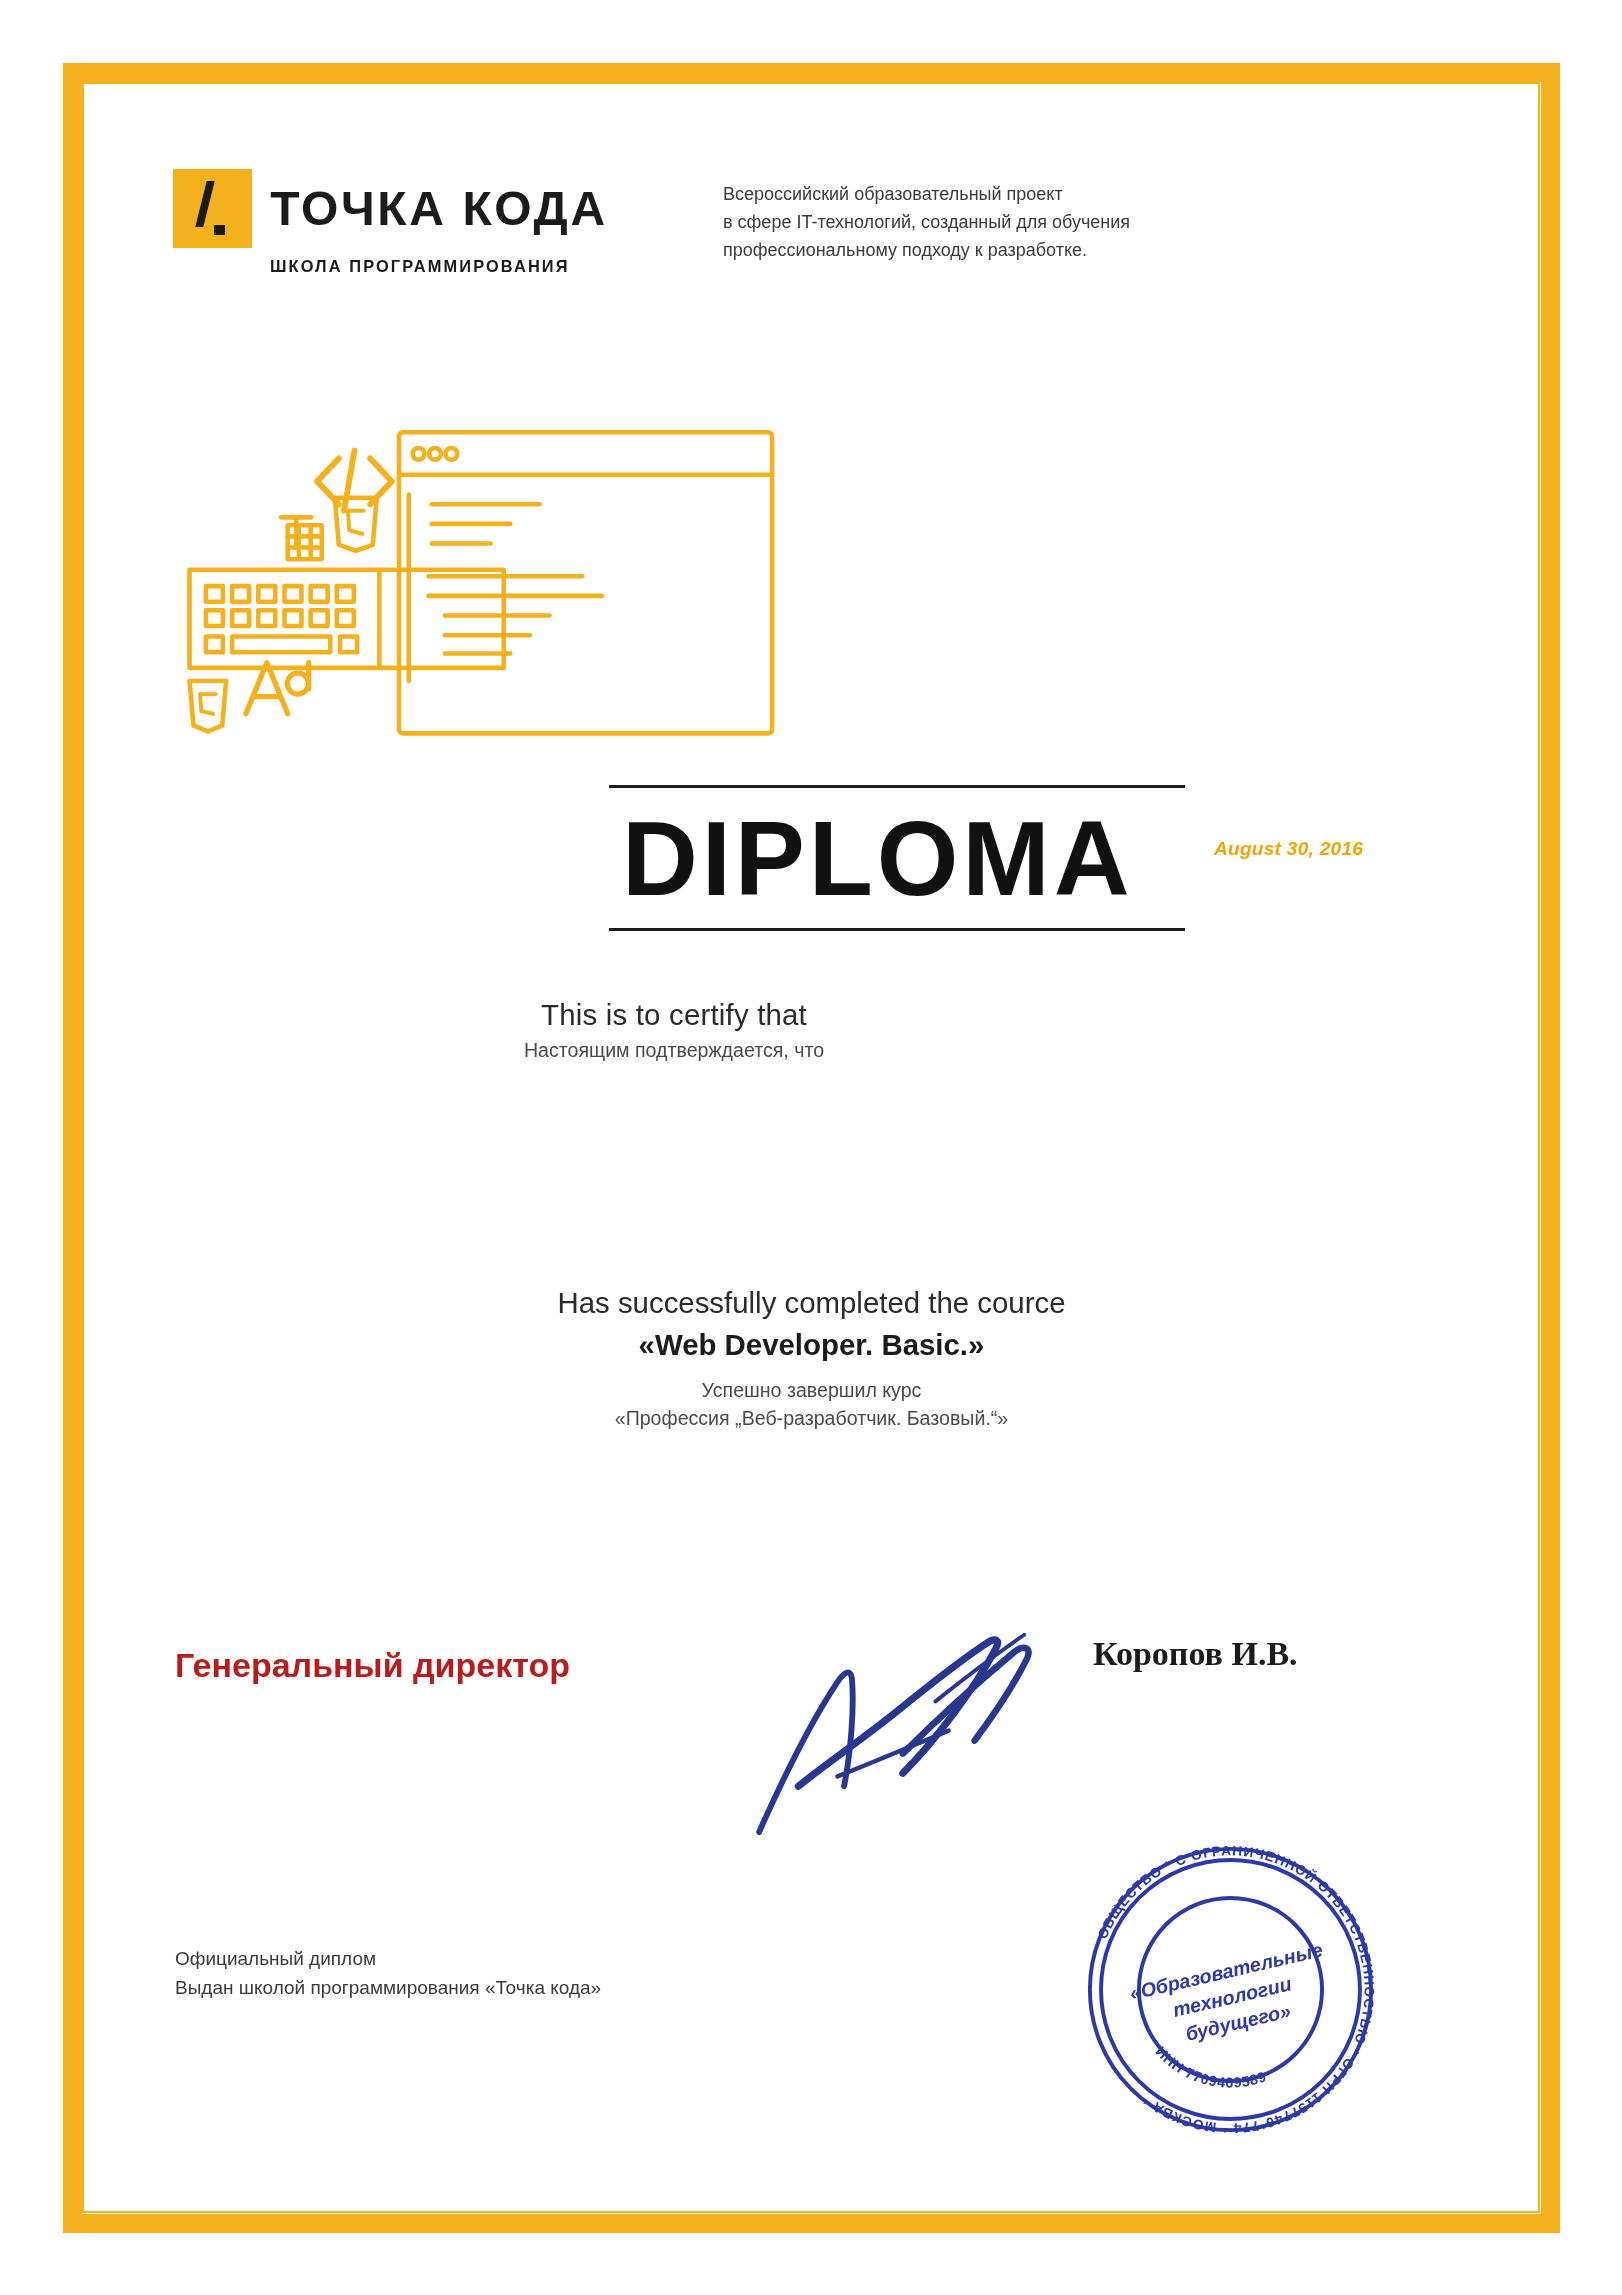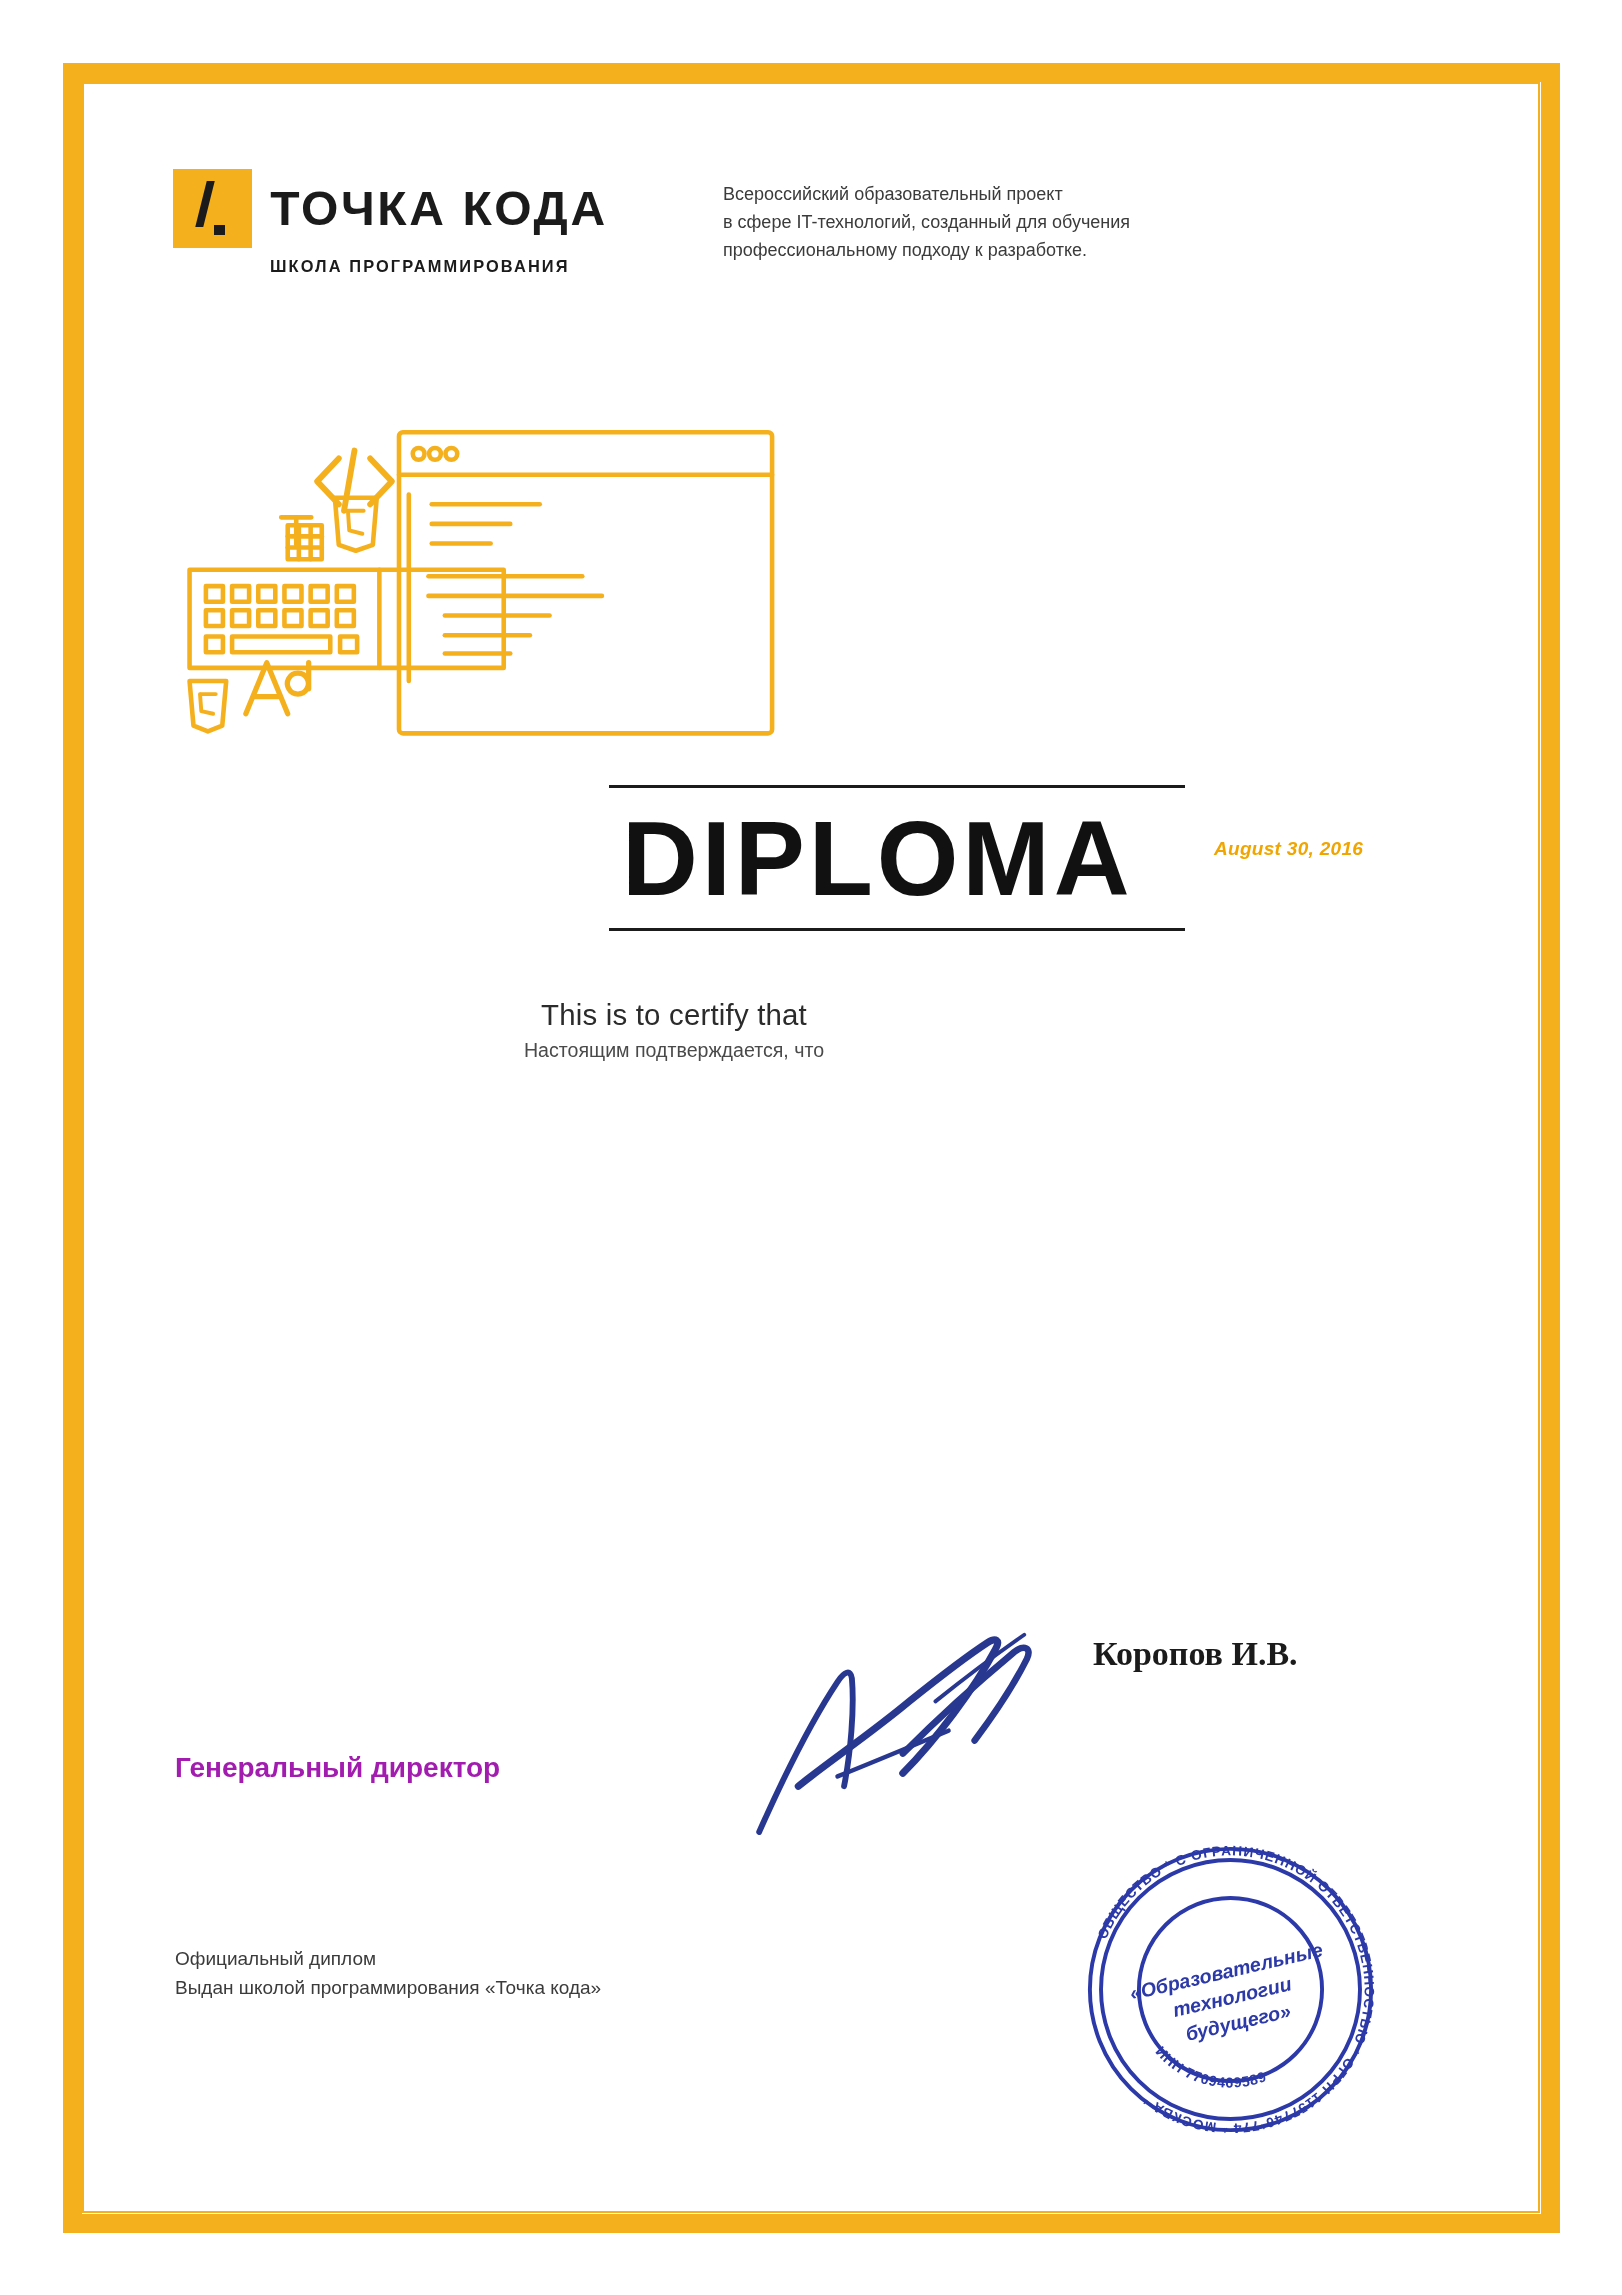--- a/index.html
+++ b/index.html
@@ -198,24 +198,24 @@
   .course .ru-name {
     margin-top: 5.2px;
     font-size: 19.6px;
     color: #4a4a4a;
   }
 
   
   .sign-title {
     position: absolute;
     left: 175px;
-    top: 1752px;
-    font-size: 28px;
-    font-weight: bold;
-    color: #a21caf;
+    top: 1646px;
+    font-size: 34px;
+    font-weight: bold;
+    color: #b91c1c;
     white-space: nowrap;
   }
   .sign-name {
     position: absolute;
     left: 1093px;
     top: 1635px;
     font-size: 34px;
     font-weight: bold;
     color: #1b1b1b;
     white-space: nowrap;
@@ -353,20 +353,26 @@
     <div class="diploma-word">DIPLOMA</div>
     <div class="rule"></div>
   </div>
   <div class="diploma-date">August 30, 2016</div>
 
   <div class="certify">
     <div class="en">This is to certify that</div>
     <div class="ru">Настоящим подтверждается, что</div>
   </div>
 
+  <div class="course">
+    <div class="en-line">Has successfully completed the cource</div>
+    <div class="en-name">«Web Developer. Basic.»</div>
+    <div class="ru-line">Успешно завершил курс</div>
+    <div class="ru-name">«Профессия „Веб-разработчик. Базовый.“»</div>
+  </div>
 
   <div class="sign-title">Генеральный директор</div>
   <div class="sign-name">Коропов И.В.</div>
 
   <div class="signature-svg">
     <svg width="406" height="222" viewBox="0 0 620 340" fill="none" xmlns="http://www.w3.org/2000/svg">
       <g stroke="#283891" fill="none" stroke-linecap="round" stroke-linejoin="round">
         <path d="M30 320 C70 230 110 150 150 90 C160 75 170 70 172 85 C176 130 170 200 160 250" stroke-width="9"></path>
         <path d="M90 250 C140 210 200 170 260 120 C300 88 340 56 380 30 C392 22 400 26 392 40 C360 100 300 180 250 230" stroke-width="11"></path>
         <path d="M150 235 C200 215 260 190 320 165" stroke-width="7"></path>

